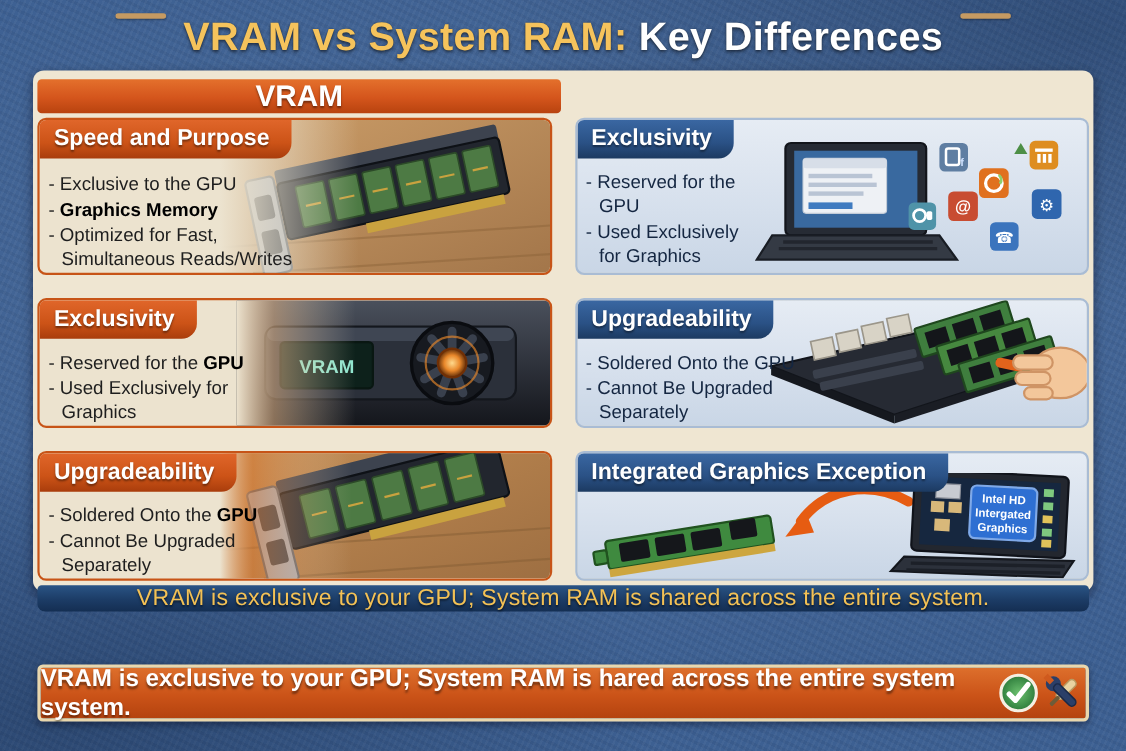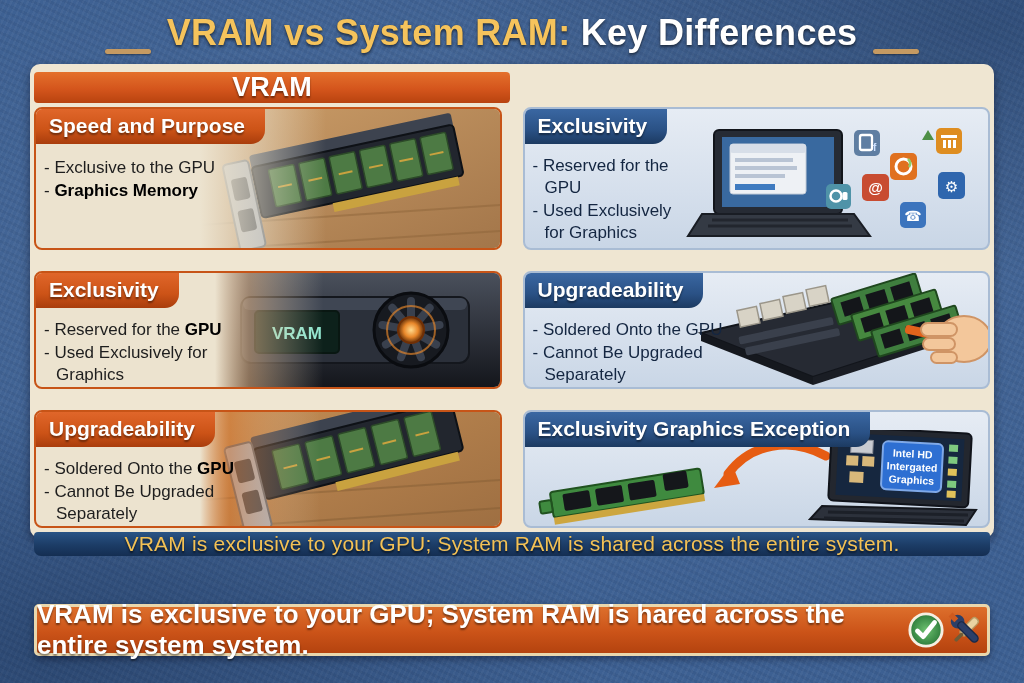--- a/index.html
+++ b/index.html
@@ -7,21 +7,21 @@
   body{width:1024px;height:683px;overflow:hidden;font-family:"Liberation Sans",sans-serif}
   .page{position:relative;width:1024px;height:683px;
     background-color:#3d6092;
     background-image:
       radial-gradient(1200px 520px at 50% 38%, rgba(255,255,255,.07), transparent 70%),
       radial-gradient(900px 420px at 6% 96%, rgba(0,10,30,.28), transparent 60%),
       radial-gradient(900px 420px at 96% 4%, rgba(0,10,30,.22), transparent 60%),
       repeating-linear-gradient(115deg, rgba(255,255,255,.035) 0 2px, transparent 2px 5px),
       repeating-linear-gradient(25deg, rgba(10,25,55,.07) 0 3px, transparent 3px 7px);}
   
-  .title-row{position:absolute;top:12px;left:0;right:0;display:flex;align-items:flex-end;justify-content:center;gap:16px}
+  .title-row{position:absolute;top:12px;left:0;right:0;display:flex;align-items:flex-start;justify-content:center;gap:16px}
   .title-rule{width:46px;height:5px;border-radius:3px;background:#c59a62;box-shadow:0 1px 2px rgba(0,0,0,.4)}
   h1{margin:0;font-size:36px;font-weight:bold;letter-spacing:.3px;
      text-shadow:0 2px 3px rgba(0,0,0,.5),0 0 1px rgba(0,0,0,.4)}
   .t-hl{color:#f5c35c}
   .t-rest{color:#ffffff}
   
   .panel{position:absolute;left:30px;top:64px;width:964px;height:474px;background:#efe6d2;
          border-radius:10px;box-shadow:0 4px 10px rgba(0,0,20,.45);padding:4px;
          display:flex;flex-direction:column;gap:4px}
   .panel-top-accent{height:3px;border-radius:2px;background:#d8a45c}
@@ -51,21 +51,21 @@
   .cell-r3 ul.bullets{max-width:380px;margin-top:8px}
   .illus{position:absolute;right:0;bottom:0;z-index:1}
   
   .inner-banner{height:42px;border-radius:4px 4px 7px 7px;display:flex;align-items:center;justify-content:center;
       background:linear-gradient(180deg,#2a5485 0%,#1c3c66 55%,#142e52 100%);
       color:#f3c155;font-size:21px;font-weight:normal;text-shadow:0 2px 2px rgba(0,0,0,.55);letter-spacing:.2px}
   .outer-banner{position:absolute;left:34px;top:604px;width:956px;height:52px;border-radius:5px;
       background:linear-gradient(180deg,#dd6f2c 0%,#cb5318 55%,#b4430f 100%);
       border:3px solid #e9d7ad;box-shadow:0 3px 7px rgba(0,0,20,.4);
       display:flex;align-items:center;justify-content:center;gap:0;
-      color:#fff;font-size:26px;font-weight:bold;text-shadow:0 2px 2px rgba(0,0,0,.45)}
+      color:#fff;font-size:22px;font-weight:bold;text-shadow:0 2px 2px rgba(0,0,0,.45)}
   .outer-banner svg{flex:0 0 auto}
 </style>
 </head>
 <body>
 
 <div class="page">
 
   <div class="title-row">
     <span class="title-rule"></span>
     <h1><span class="t-hl">VRAM vs System RAM:</span> <span class="t-rest">Key Differences</span></h1>
@@ -121,20 +121,21 @@
             <rect x="28" y="32" width="26" height="88" rx="4" fill="#a8aeb8" stroke="#5f6670" stroke-width="2"></rect>
             <rect x="33" y="48" width="16" height="22" rx="3" fill="#3c424c"></rect>
             <rect x="33" y="80" width="16" height="22" rx="3" fill="#3c424c"></rect>
           </g>
           <rect width="300" height="141" fill="url(#fade1)"></rect>
         </svg>
         <div class="sec-head">Speed and Purpose</div>
         <ul class="bullets">
             <li>- Exclusive to the GPU</li>
             <li>- <b>Graphics Memory</b></li>
+            <li>- Optimized for Fast, Simultaneous Reads/Writes</li>
           </ul>
       </div>
 
       <div class="cell right cell-r1">
         <svg class="illus" width="302" height="132" viewBox="0 0 302 132">
           <rect x="28" y="14" width="128" height="84" rx="5" fill="#262b34" stroke="#12151b" stroke-width="2"></rect>
           <rect x="36" y="21" width="112" height="70" fill="#39699f"></rect>
           <rect x="44" y="28" width="76" height="50" rx="3" fill="#eef1f5" stroke="#c3ccd8"></rect>
           <rect x="44" y="28" width="76" height="9" rx="3" fill="#d7dee8"></rect>
           <g fill="#b9c4d4">
@@ -380,21 +381,21 @@
                 <text x="92" y="53" text-anchor="middle" font-size="10.5" font-weight="bold" fill="#ffffff">Graphics</text>
               </g>
             </g>
             <path d="M2,76 L156,80 L146,95 L-10,89 Z" fill="#2c313b" stroke="#14171d" stroke-width="2"></path>
             <g stroke="#1c2028" stroke-width="3">
                 <line x1="8" y1="82" x2="148" y2="85"></line>
                 <line x1="4" y1="88" x2="144" y2="91"></line>
               </g>
           </g>
         </svg>
-        <div class="sec-head">Exclusivity Graphics Exception</div>
+        <div class="sec-head">Integrated Graphics Exception</div>
       </div>
 
     </div>
 
     <div class="inner-banner">VRAM is exclusive to your GPU; System RAM is shared across the entire system.</div>
   </div>
 
   <div class="outer-banner">
     <span>VRAM is exclusive to your GPU; System RAM is hared across the entire system system.</span>
     <svg width="38" height="38" viewBox="0 0 40 40">

